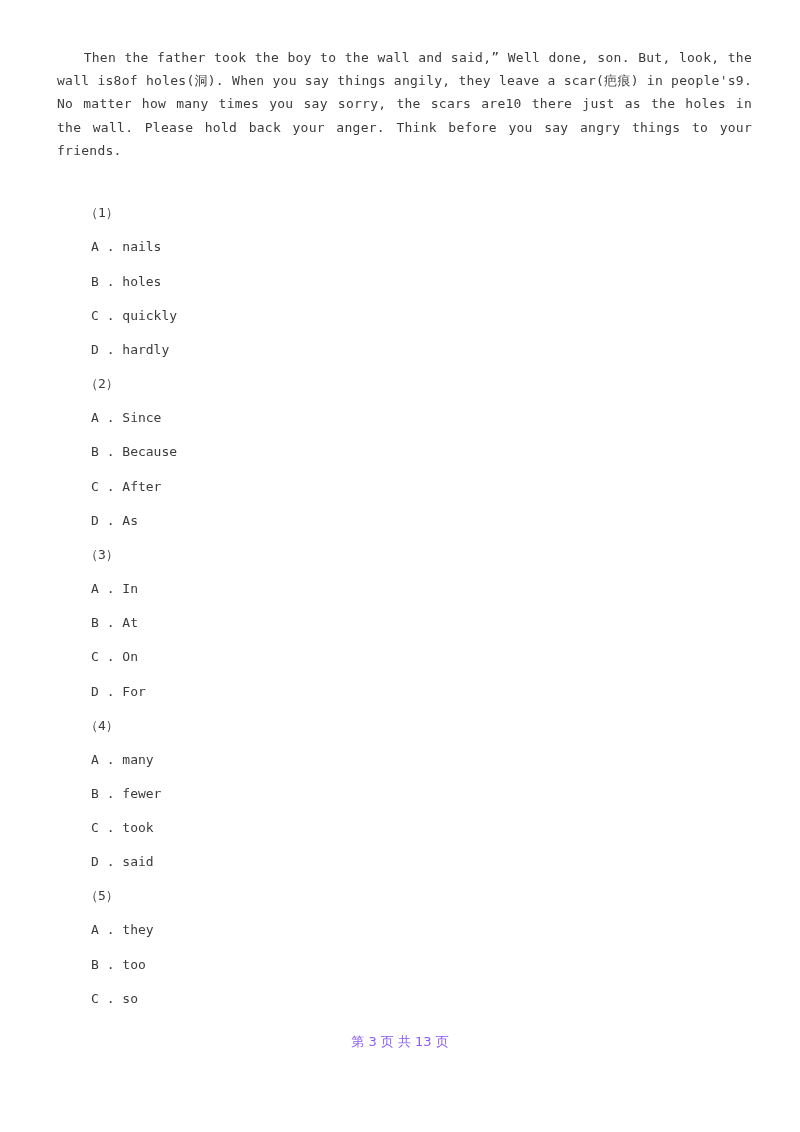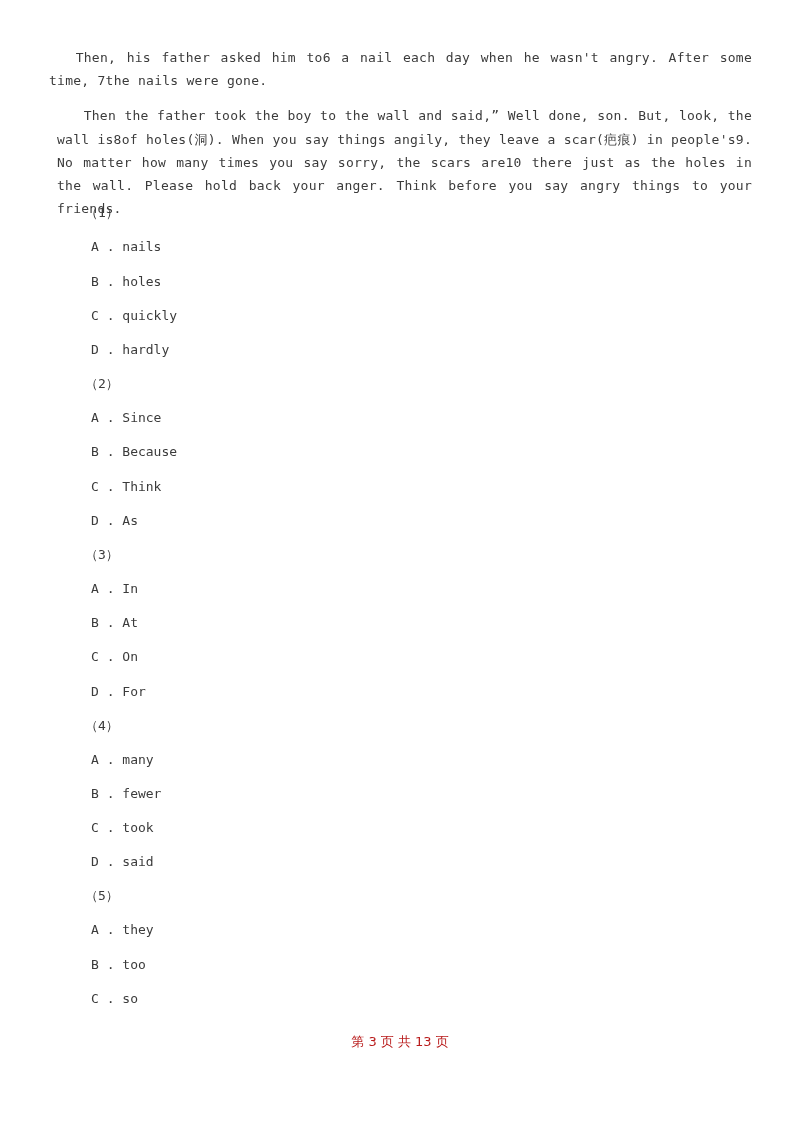--- a/index.html
+++ b/index.html
@@ -70,32 +70,31 @@
   .opt-text { }
 
   .footer {
     position: absolute;
     left: 0;
     top: 1032px;
     width: 800px;
     text-align: center;
     font-size: 13.0px;
     line-height: 20px;
-    color: #b91c1c;
+    color: #8b5cf6;
     white-space: pre;
     font-family: "DejaVu Sans", "Liberation Sans", sans-serif;
   }
 </style>
 </head>
 <body>
 
 <div class="page">
 
   <div class="content">
-    <p class="para">Then, his father asked him to6 a nail each day when he wasn't angry. After some time, 7the nails were gone.</p>
     <p class="para">Then the father took the boy to the wall and said,” Well done, son. But, look, the wall is8of holes(洞). When you say things angily, they leave a scar(疤痕) in people's9. No matter how many times you say sorry, the scars are10 there just as the holes in the wall. Please hold back your anger. Think before you say angry things to your friends.</p>
   </div>
 
   <div class="questions">
 
     <div class="qgroup">
       <div class="qnum">（1）</div>
       <div class="opt">
         <span class="opt-letter">A</span><span class="opt-sep"> . </span><span class="opt-text">nails</span>
       </div>
@@ -112,21 +111,21 @@
 
     <div class="qgroup">
       <div class="qnum">（2）</div>
       <div class="opt">
         <span class="opt-letter">A</span><span class="opt-sep"> . </span><span class="opt-text">Since</span>
       </div>
       <div class="opt">
         <span class="opt-letter">B</span><span class="opt-sep"> . </span><span class="opt-text">Because</span>
       </div>
       <div class="opt">
-        <span class="opt-letter">C</span><span class="opt-sep"> . </span><span class="opt-text">Think</span>
+        <span class="opt-letter">C</span><span class="opt-sep"> . </span><span class="opt-text">After</span>
       </div>
       <div class="opt">
         <span class="opt-letter">D</span><span class="opt-sep"> . </span><span class="opt-text">As</span>
       </div>
     </div>
 
     <div class="qgroup">
       <div class="qnum">（3）</div>
       <div class="opt">
         <span class="opt-letter">A</span><span class="opt-sep"> . </span><span class="opt-text">In</span>

